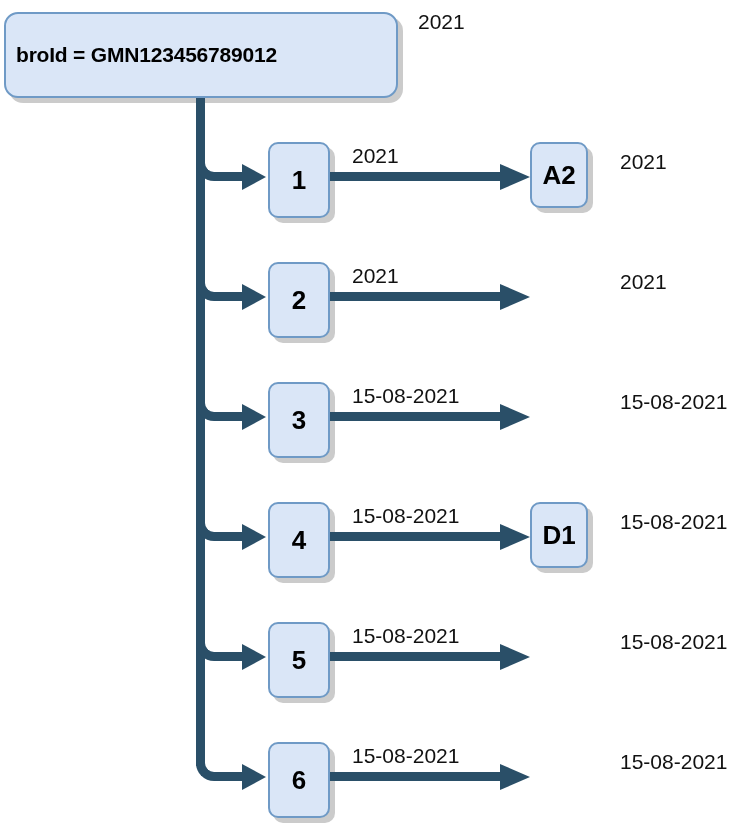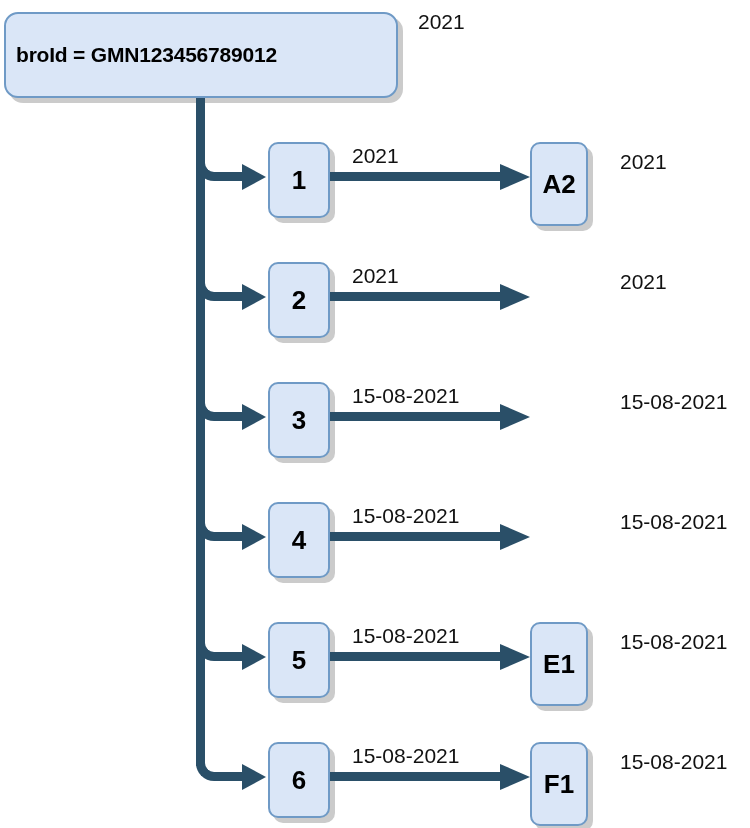--- a/index.html
+++ b/index.html
@@ -113,21 +113,21 @@
   .node.left {
     left: 268px;
     top: 0px;
     width: 62px;
     height: 76px;
   }
   .node.right {
     left: 530px;
     top: 0px;
     width: 58px;
-    height: 84px;
+    height: 66px;
   }
 
   
   .connector-line {
     position: absolute;
     left: 330px;
     top: 30px;
     width: 176px;
     height: 9px;
     background: #2a4f68;
@@ -243,58 +243,55 @@
     <div class="elbow-head"></div>
 
     <div class="node left">
       <span>4</span>
     </div>
 
     <div class="connector-line"></div>
     <div class="connector-head"></div>
     <div class="edge-label">15-08-2021</div>
 
+    <div class="node right">
+      <span>D1</span>
+    </div>
 
     <div class="row-right-label">15-08-2021</div>
   </div>
 
   <div class="row" style="top: 622px;">
     <div class="elbow"></div>
     <div class="elbow-stub"></div>
     <div class="elbow-head"></div>
 
     <div class="node left">
       <span>5</span>
     </div>
 
     <div class="connector-line"></div>
     <div class="connector-head"></div>
     <div class="edge-label">15-08-2021</div>
 
-    <div class="node right">
-      <span>E1</span>
-    </div>
 
     <div class="row-right-label">15-08-2021</div>
   </div>
 
   <div class="row" style="top: 742px;">
     <div class="elbow"></div>
     <div class="elbow-stub"></div>
     <div class="elbow-head"></div>
 
     <div class="node left">
       <span>6</span>
     </div>
 
     <div class="connector-line"></div>
     <div class="connector-head"></div>
     <div class="edge-label">15-08-2021</div>
 
-    <div class="node right">
-      <span>F1</span>
-    </div>
 
     <div class="row-right-label">15-08-2021</div>
   </div>
 </div>
 
 </div>
 
 </body></html>

